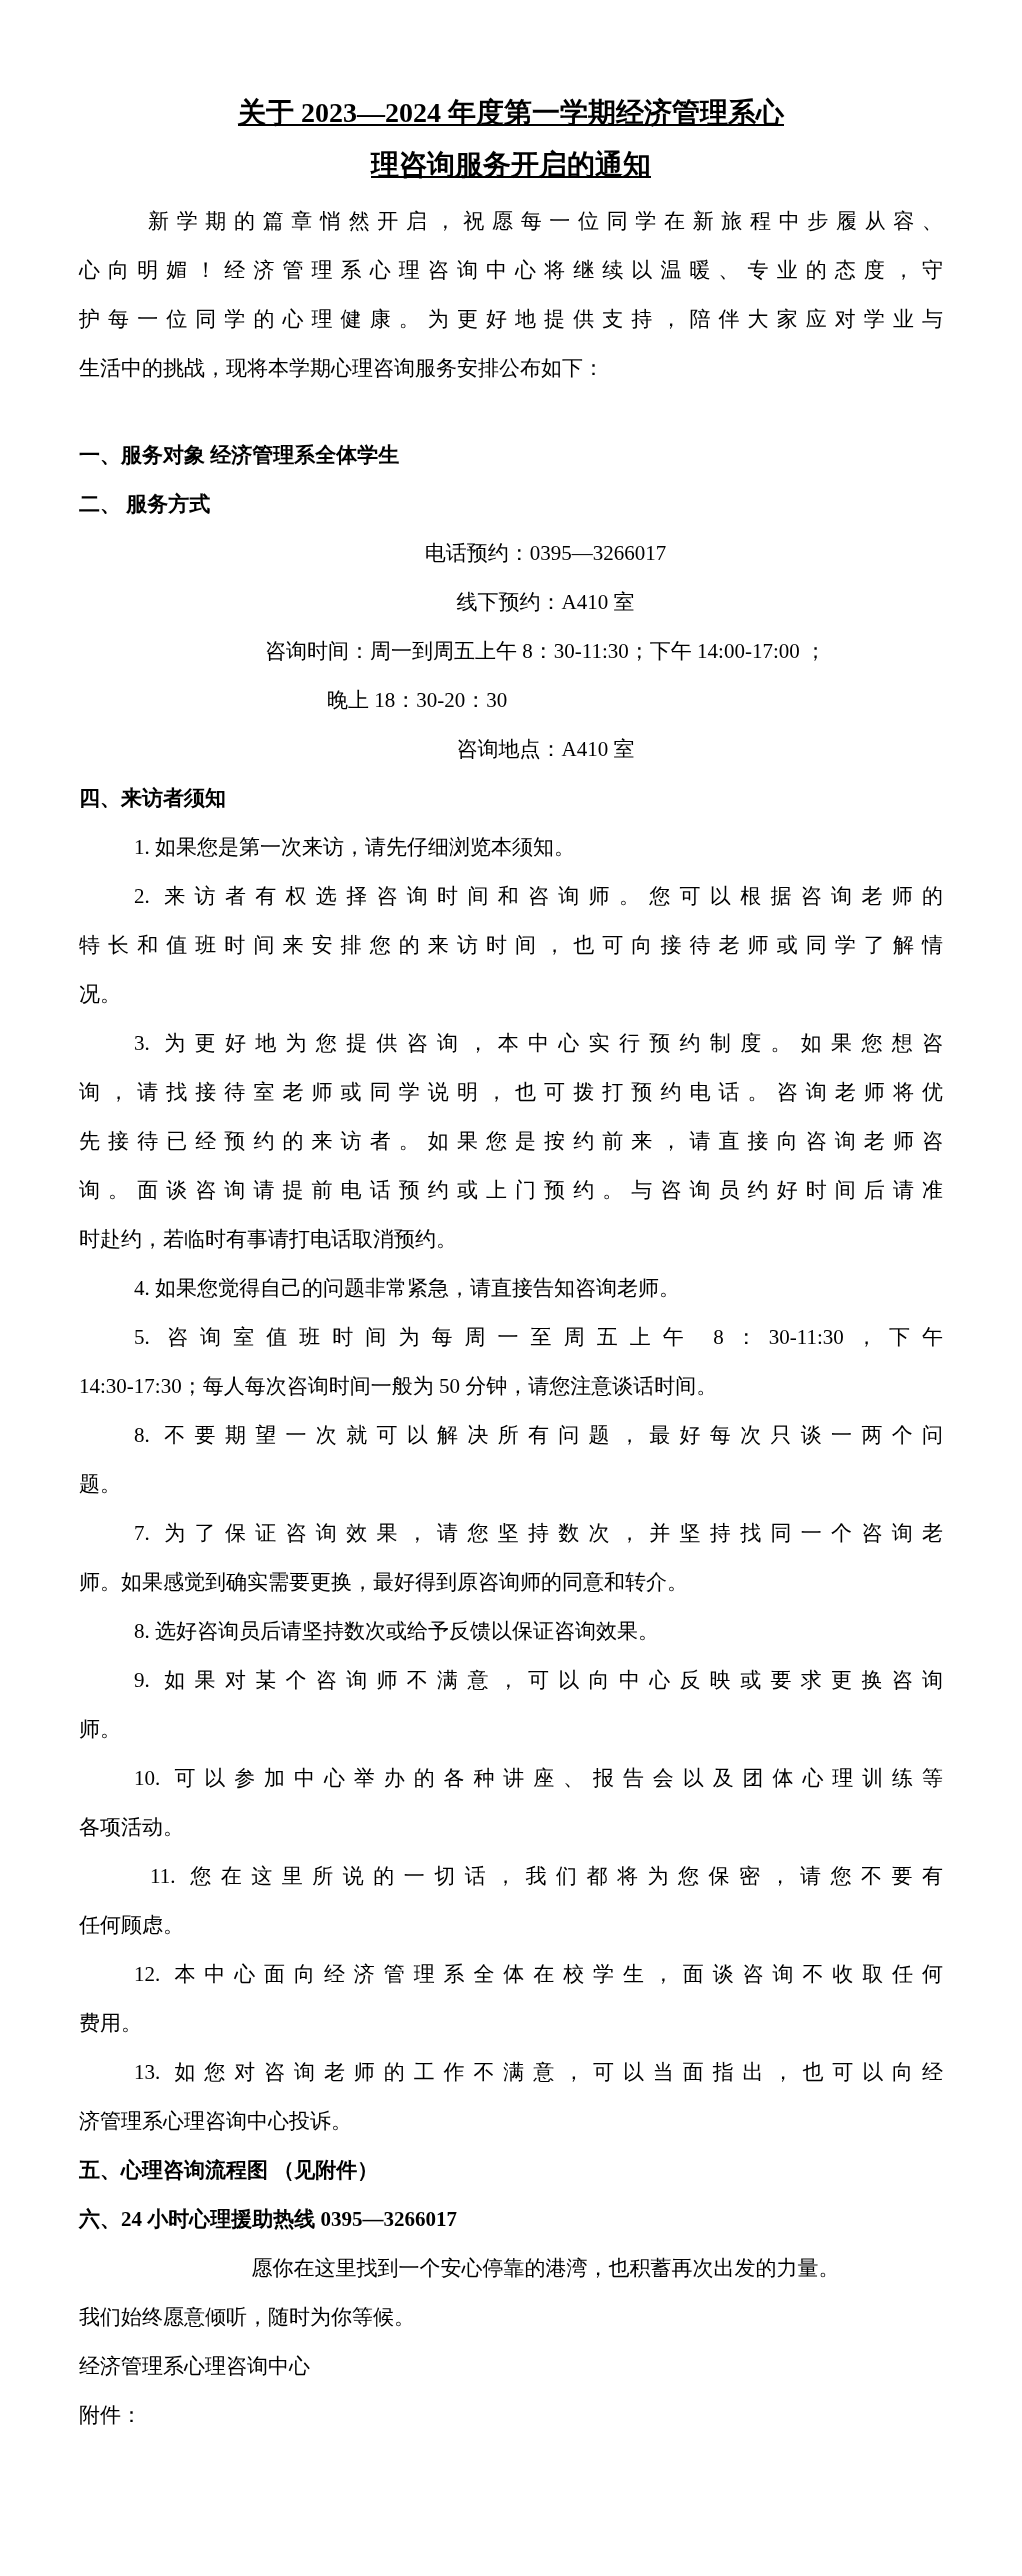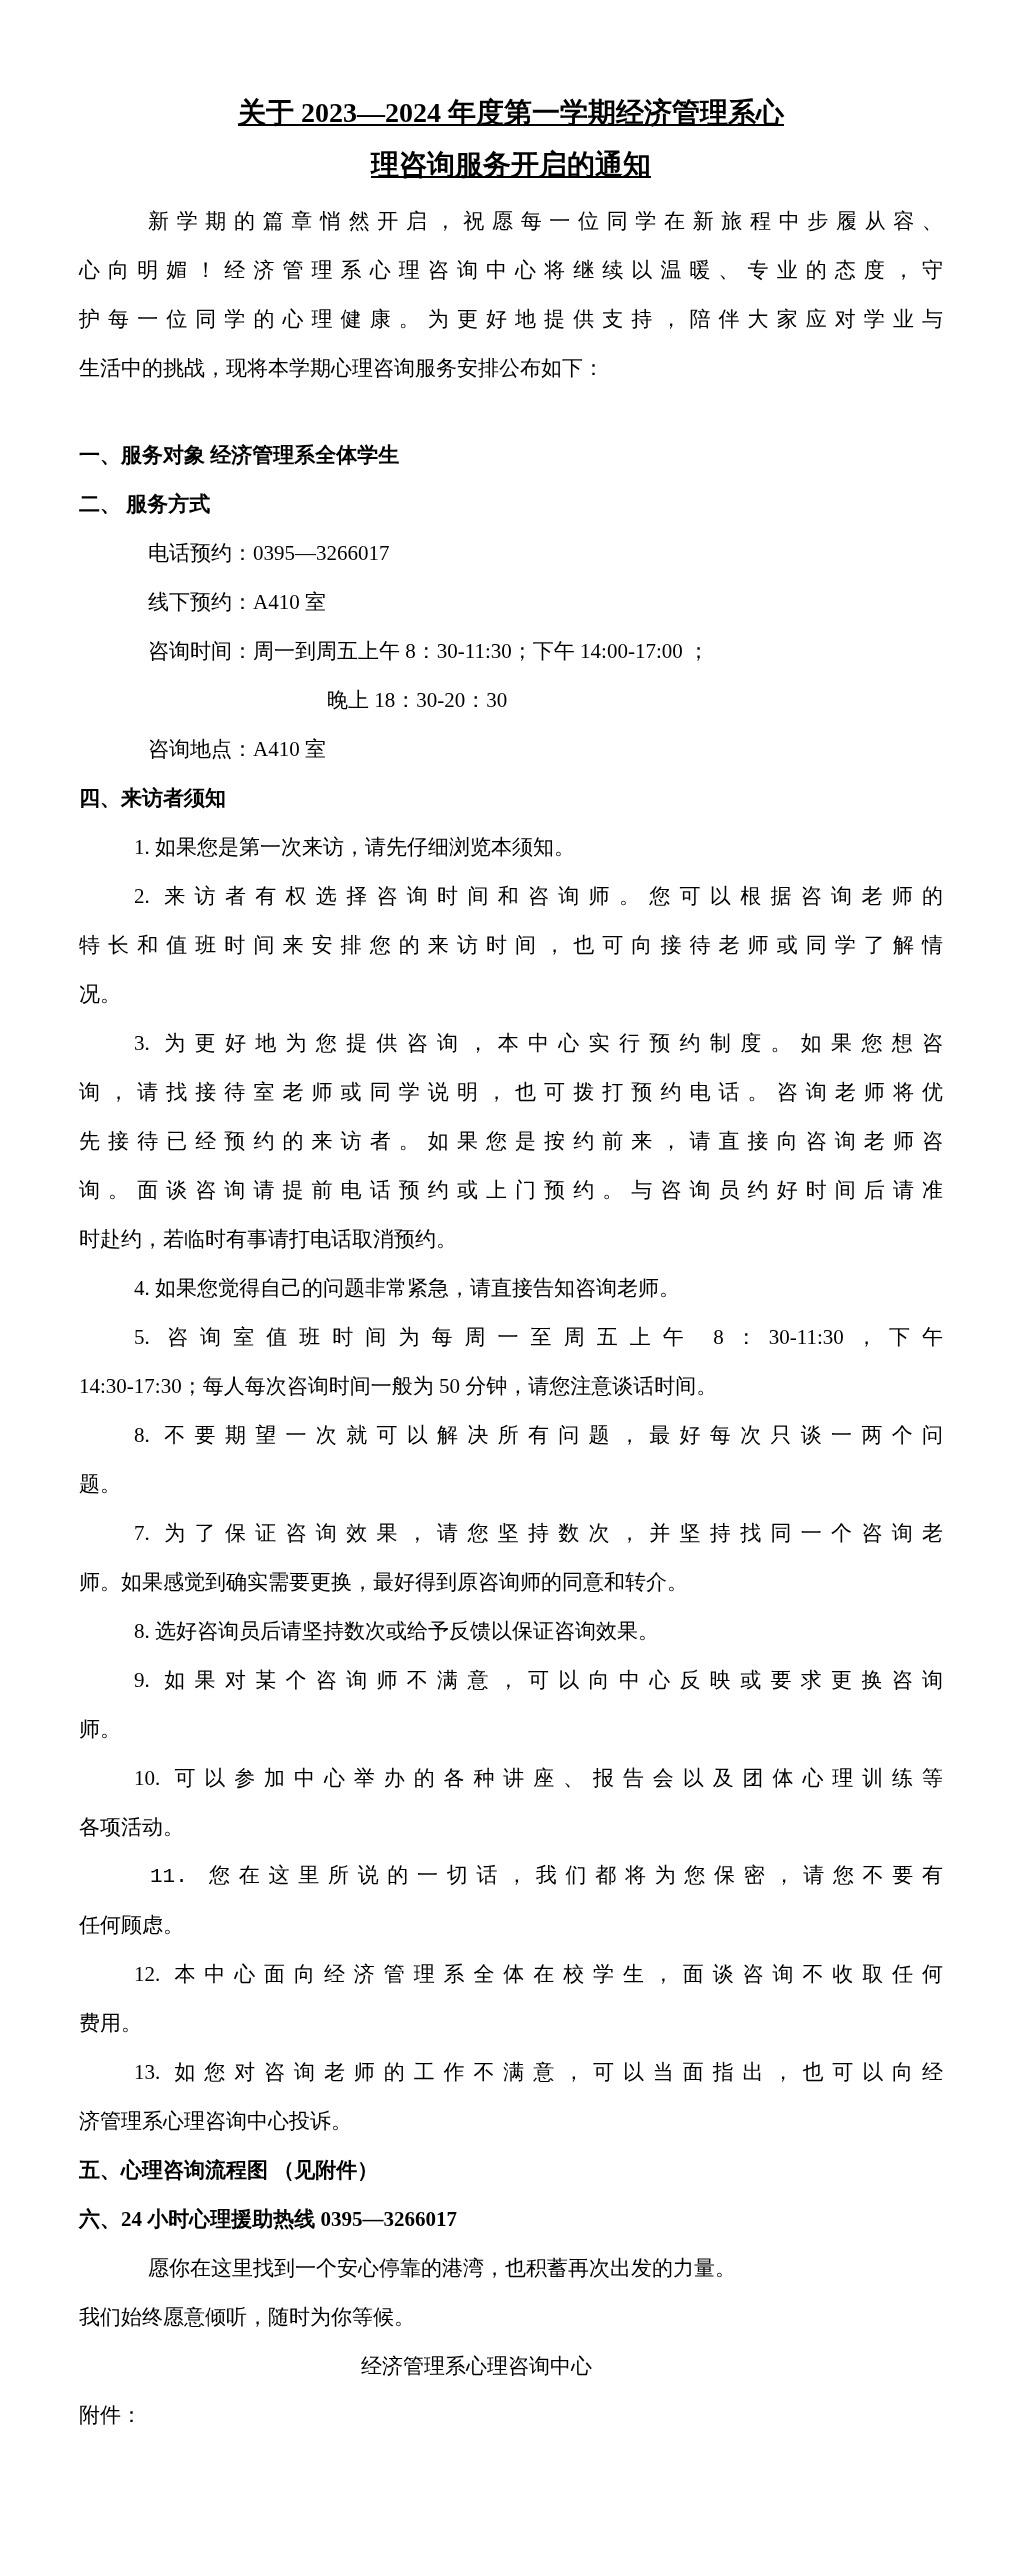--- a/index.html
+++ b/index.html
@@ -4,27 +4,27 @@
 <style>
   html,body{margin:0;padding:0;background:#ffffff;}
   .page{position:relative;width:1022px;height:3793px;background:#fff;overflow:hidden;
         font-family:"Liberation Serif","DejaVu Serif",serif;color:#000;}
   
   .title-block{padding-top:87px;}
   .title-line{height:52px;line-height:52px;font-size:28px;font-weight:bold;text-align:center;white-space:nowrap;text-decoration:underline;}
   .doc-body{padding:0 79px;margin-top:6.2px;}
   .dl{height:49px;line-height:49px;font-size:21px;white-space:nowrap;}
   .dl.stretch{white-space:normal;text-align:justify;text-align-last:justify;text-justify:inter-character;}
-  .dl.indent{padding-left:69px;}
+  .dl.indent{padding-left:69px;text-align:center;}
   .dl.item{padding-left:55px;}
-  .dl.item11{padding-left:71px;font-family:Liberation Mono, monospace;}
+  .dl.item11{padding-left:71px;}
   .dl.big-indent{padding-left:248px;}
   .dl.bold{font-weight:bold;}
   .dl.gap{margin-top:38px;}
-  .dl.right-sign{text-align:center;padding-right:69px;}
+  .dl.right-sign{text-align:left;padding-right:69px;}
   .dl.right-date{text-align:right;padding-right:124px;}
 </style>
 </head>
 <body>
 
 <div class="page">
 
   <div class="title-block">
     <div class="title-line">关于 2023—2024 年度第一学期经济管理系心</div>
     <div class="title-line">理咨询服务开启的通知</div>

